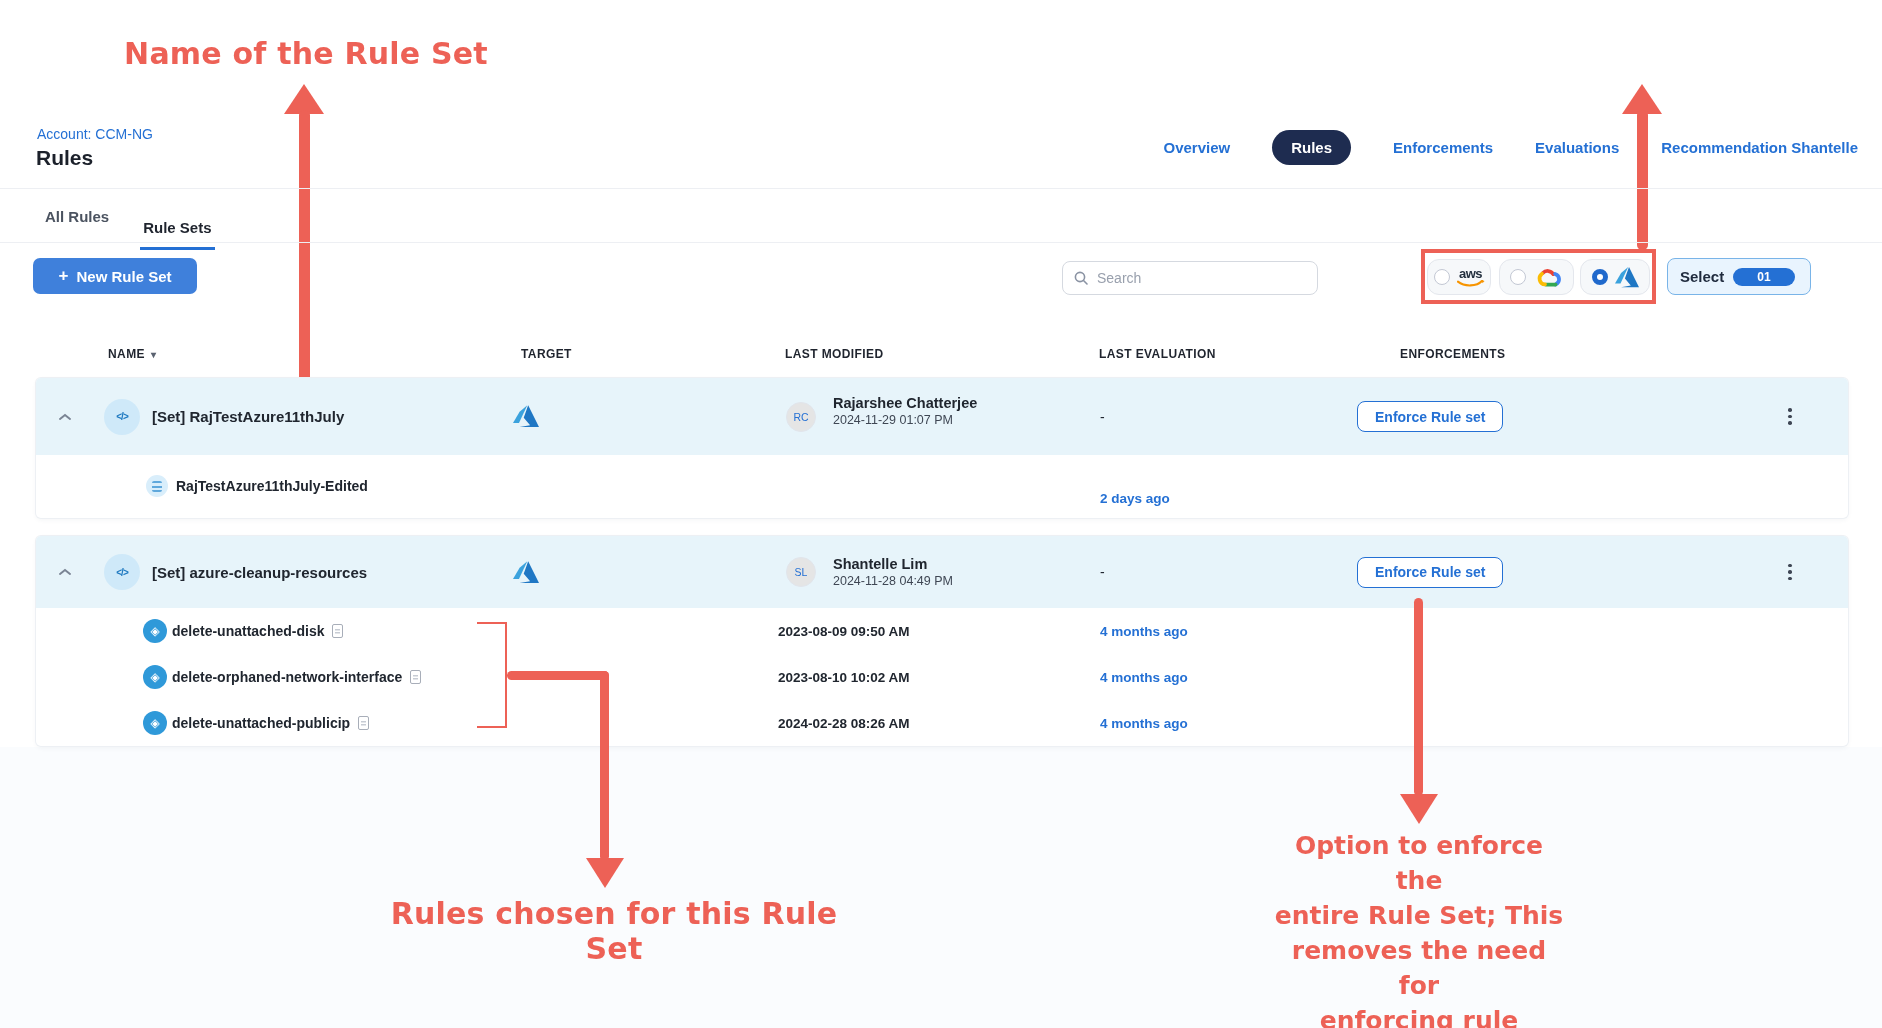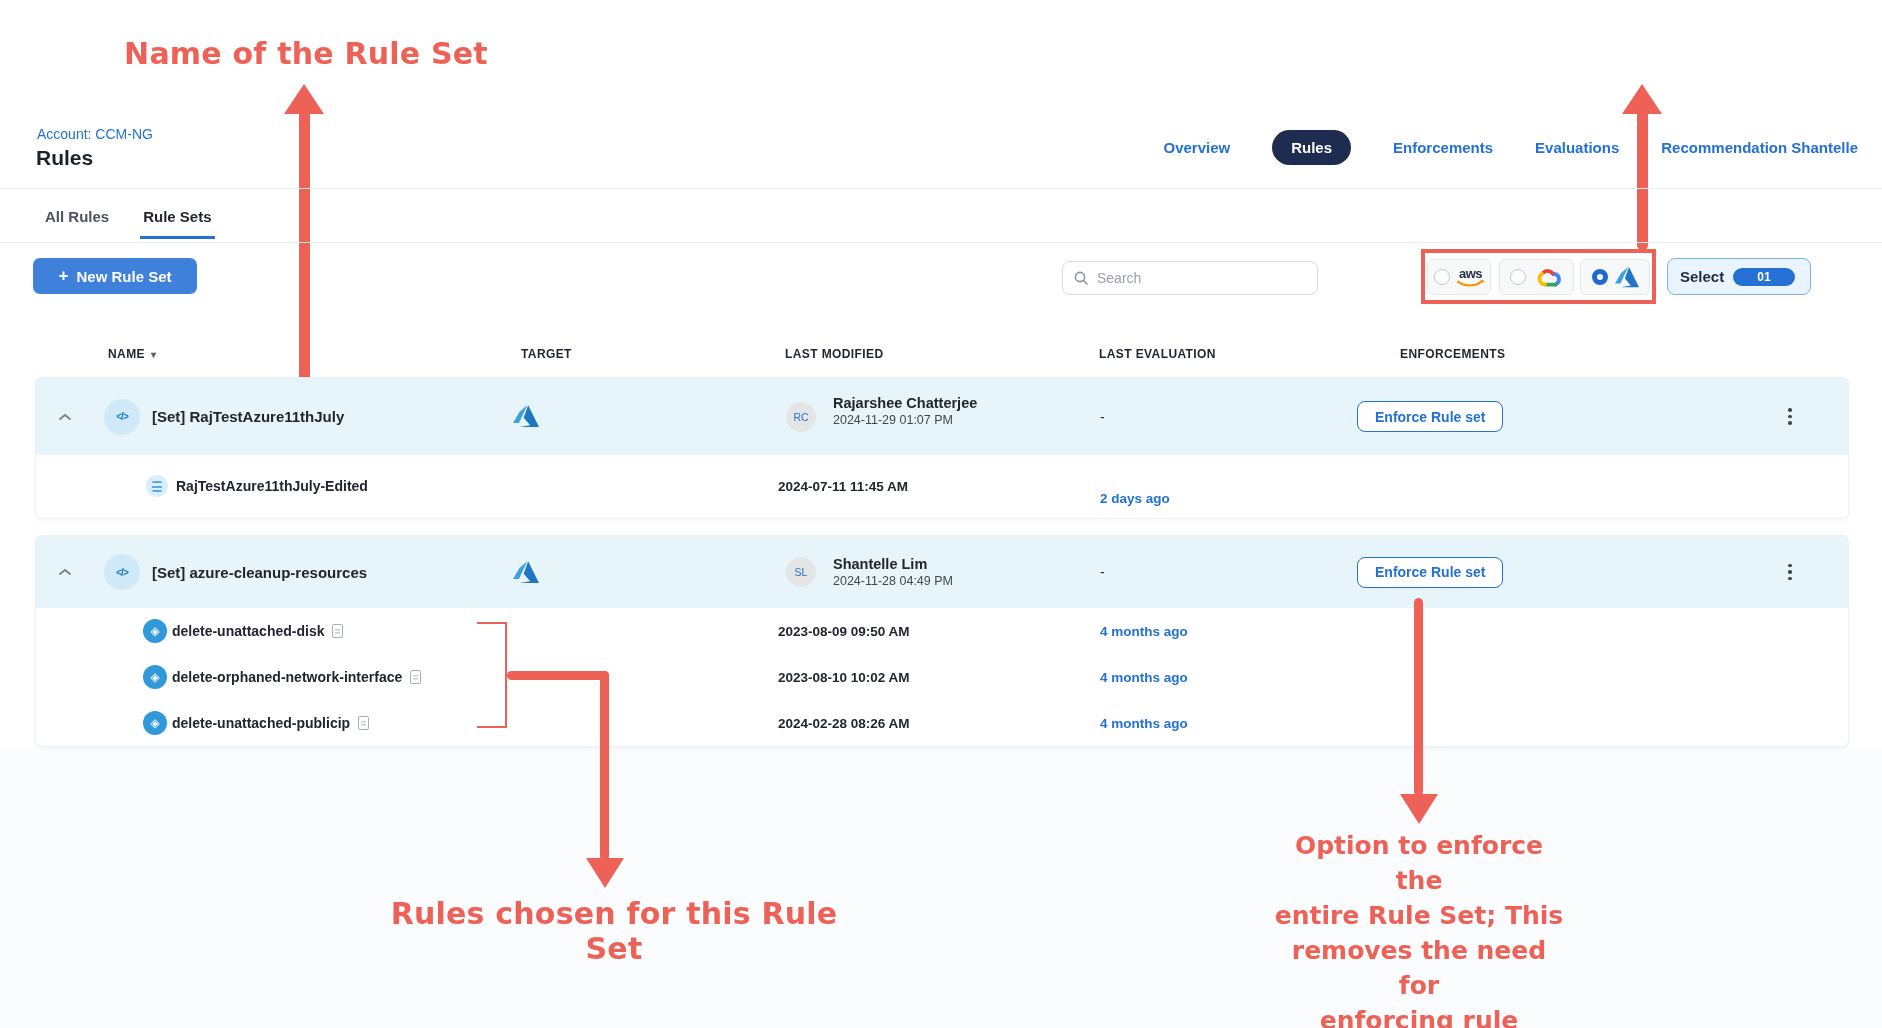--- a/index.html
+++ b/index.html
@@ -21,29 +21,29 @@
   .account{position:absolute;left:37px;top:126px;font-size:14px;color:var(--primary);cursor:pointer;}
   .page-title{position:absolute;left:36px;top:146px;font-size:21px;font-weight:700;color:#1c212b;}
   .divider{position:absolute;left:0;width:1882px;height:1px;background:#edeff3;}
   .nav{position:absolute;right:24px;top:128px;display:flex;align-items:center;gap:42px;height:38px;}
   .nav-link{font-size:15px;font-weight:600;color:var(--primary);cursor:pointer;white-space:nowrap;}
   .nav-pill{background:var(--navy);color:#fff;padding:9px 19px;border-radius:19px;}
   
   .tabs{position:absolute;left:42px;top:202px;display:flex;gap:28px;}
   .tab{font-size:15px;padding:6px 3px 11px;cursor:pointer;}
   .tab.inactive{color:#4b5360;font-weight:600;}
-  .tab.active{color:#1f242e;font-weight:700;border-bottom:3px solid var(--primary);}
+  .tab.active{color:#1f242e;font-weight:700;border-bottom:3px solid var(--primary);margin-top:11px;}
   
   .btn-primary{position:absolute;left:33px;top:258px;width:164px;height:36px;background:#3f80db;border:none;border-radius:7px;color:#fff;display:flex;align-items:center;justify-content:center;gap:8px;font-size:15px;font-weight:700;cursor:pointer;font-family:"Liberation Sans",sans-serif;}
   .btn-primary .plus{font-size:17px;font-weight:700;margin-top:-1px;}
   .search{position:absolute;left:1062px;top:261px;width:256px;height:34px;border:1px solid #d5d9e0;border-radius:8px;background:#fff;display:flex;align-items:center;padding:0 10px;gap:8px;}
   .search input{border:none;outline:none;flex:1;font-size:14px;color:#333;font-family:"Liberation Sans",sans-serif;background:transparent;}
   .search input::placeholder{color:#99a0ad;}
   .hl-frame{position:absolute;left:1421px;top:249px;width:235px;height:55px;border:4px solid var(--red);}
-  .prov-pill{position:absolute;top:259px;height:36px;background:#f6f8fa;border:1px solid #e4e7ed;border-radius:6px;display:flex;align-items:center;justify-content:center;gap:7px;cursor:pointer;}
+  .prov-pill{position:absolute;top:259px;height:36px;background:#f6f8fa;border:1px solid #e4e7ed;border-radius:12px;display:flex;align-items:center;justify-content:center;gap:7px;cursor:pointer;}
   .radio{width:16px;height:16px;border-radius:50%;background:#fff;border:1.5px solid #c3c8d4;}
   .radio.sel{border:5px solid #2069cc;}
   .aws-logo{display:flex;flex-direction:column;align-items:center;line-height:1;}
   .aws-txt{font-size:13px;font-weight:800;color:#232f3e;letter-spacing:-.5px;}
   .select{position:absolute;left:1667px;top:258px;width:144px;height:37px;background:#e9f4fe;border:1px solid #79b4e8;border-radius:8px;display:flex;align-items:center;padding:0 12px;gap:9px;cursor:pointer;}
   .select .lbl{font-size:15px;font-weight:600;color:#1f2a3d;}
   .count-pill{background:var(--primary);color:#fff;font-size:12px;font-weight:700;padding:2px 24px;border-radius:10px;}
   .select svg{margin-left:auto;}
   
   .th{position:absolute;top:347px;font-size:12px;font-weight:700;color:#1f242e;letter-spacing:.4px;display:flex;align-items:center;gap:6px;}
@@ -209,21 +209,20 @@
           <i></i>
         </span>
     </div>
 
     <div class="cell" style="left:110px;top:77px;height:62px;">
       <span class="sub-ic1">
           <i></i>
         </span>
     </div>
     <div class="cell rule-name" style="left:140px;top:77px;height:62px;">RajTestAzure11thJuly-Edited</div>
-    <div class="cell date-txt" style="left:742px;top:77px;height:62px;">2024-07-11 11:45 AM</div>
     <div class="cell eval-link" style="left:1064px;top:89px;height:62px;">2 days ago</div>
   </div>
 
   <div class="card" style="top:536px;height:210px;">
     <div class="band" style="top:0;height:72px;"></div>
     <div class="cell" style="left:22px;top:0;height:72px;">
       <svg class="chev" width="14" height="8" viewBox="0 0 14 8">
           <path d="M2 6l5-4 5 4" stroke="#7a8494" stroke-width="2" fill="none" stroke-linecap="round"></path>
         </svg>
     </div>

